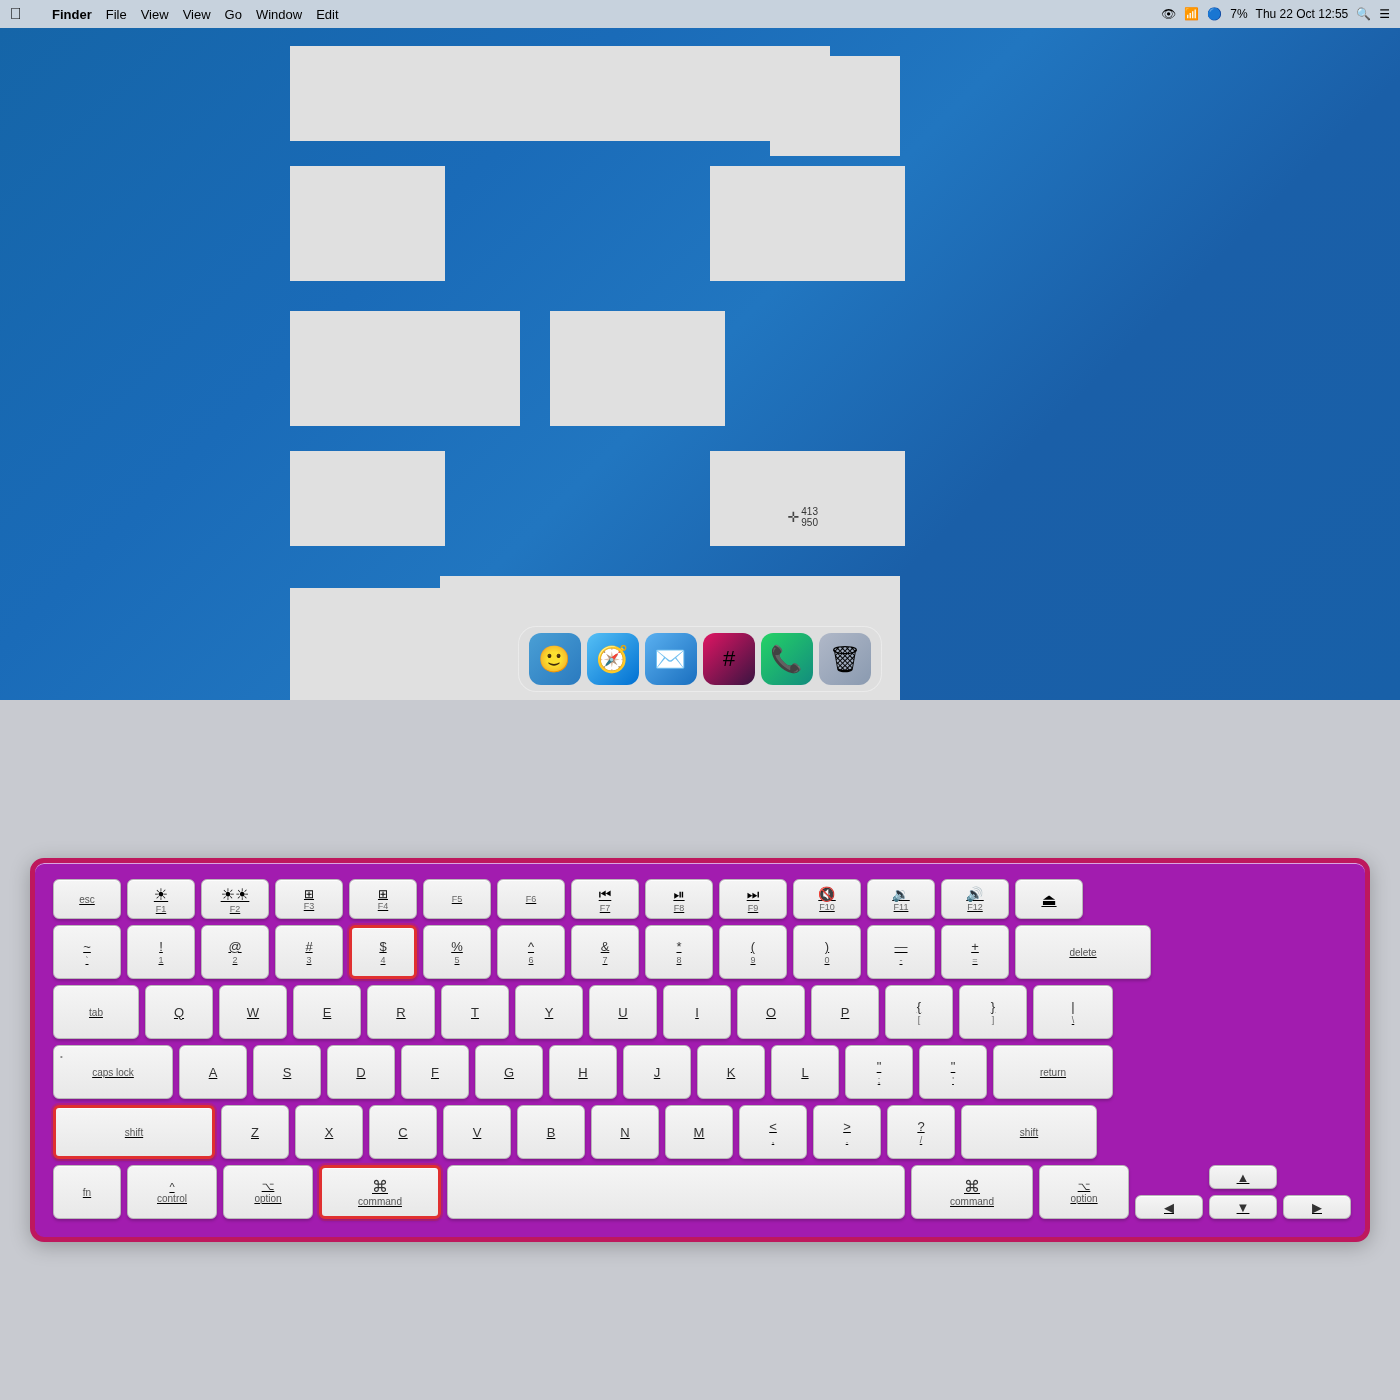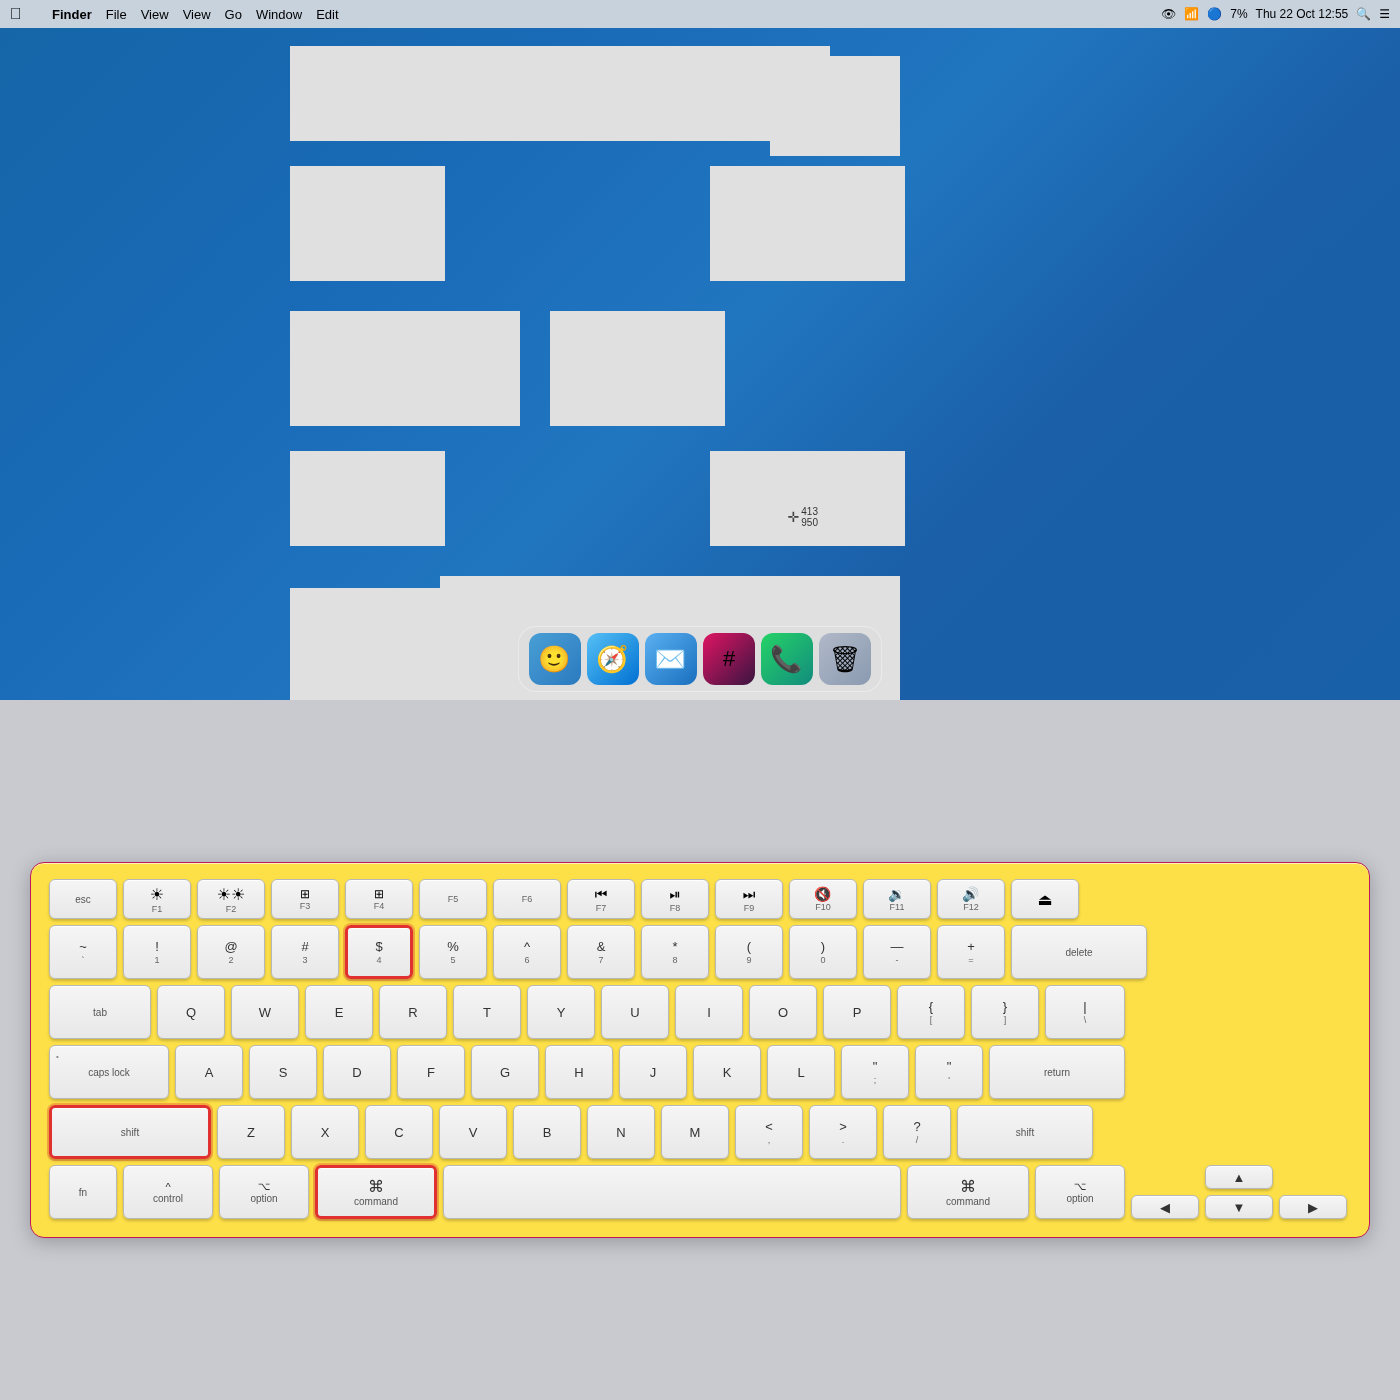--- a/index.html
+++ b/index.html
@@ -81,25 +81,26 @@
 
     
     .keyboard-section {
       width: 100%; height: 700px;
       background: #c8cad0;
       display: flex; align-items: center; justify-content: center;
     }
 
     .keyboard {
       width: 1340px;
-      background: #fde047;
+      background: #a21caf;
       border-radius: 14px;
       padding: 16px 18px 18px 18px;
-      border: 1px solid #be185d;
+      border: 5px solid #be185d;
       box-shadow: 0 4px 20px rgba(0,0,0,0.25), inset 0 1px 0 rgba(255,255,255,0.6);
+      text-decoration: underline;
     }
 
     .key-row {
       display: flex;
       gap: 6px;
       margin-bottom: 6px;
     }
     .key-row:last-child { margin-bottom: 0; }
 
     .key {
@@ -116,23 +117,23 @@
     }
     .key-main { font-size: 13px; color: #333; font-weight: 400; }
     .key-sub { font-size: 9px; color: #666; margin-top: 1px; }
     .key-label { font-size: 10px; color: #555; }
     .key-fn-label { font-size: 9px; color: #666; }
 
     
     .k-1u { width: 68px; }
     .k-1-3u { width: 80px; }
     .k-esc { width: 68px; }
-    .k-tab { width: 102px; }
+    .k-tab { width: 86px; }
     .k-caps { width: 120px; }
-    .k-return { width: 136px; }
+    .k-return { width: 120px; }
     .k-shift-l { width: 162px; }
     .k-shift-r { width: 136px; }
     .k-fn { width: 68px; }
     .k-ctrl { width: 90px; }
     .k-opt { width: 90px; }
     .k-cmd { width: 122px; }
     .k-space { width: 458px; }
     .k-cmd-r { width: 122px; }
     .k-opt-r { width: 90px; }
     .k-arrow { width: 68px; min-height: 26px; }

